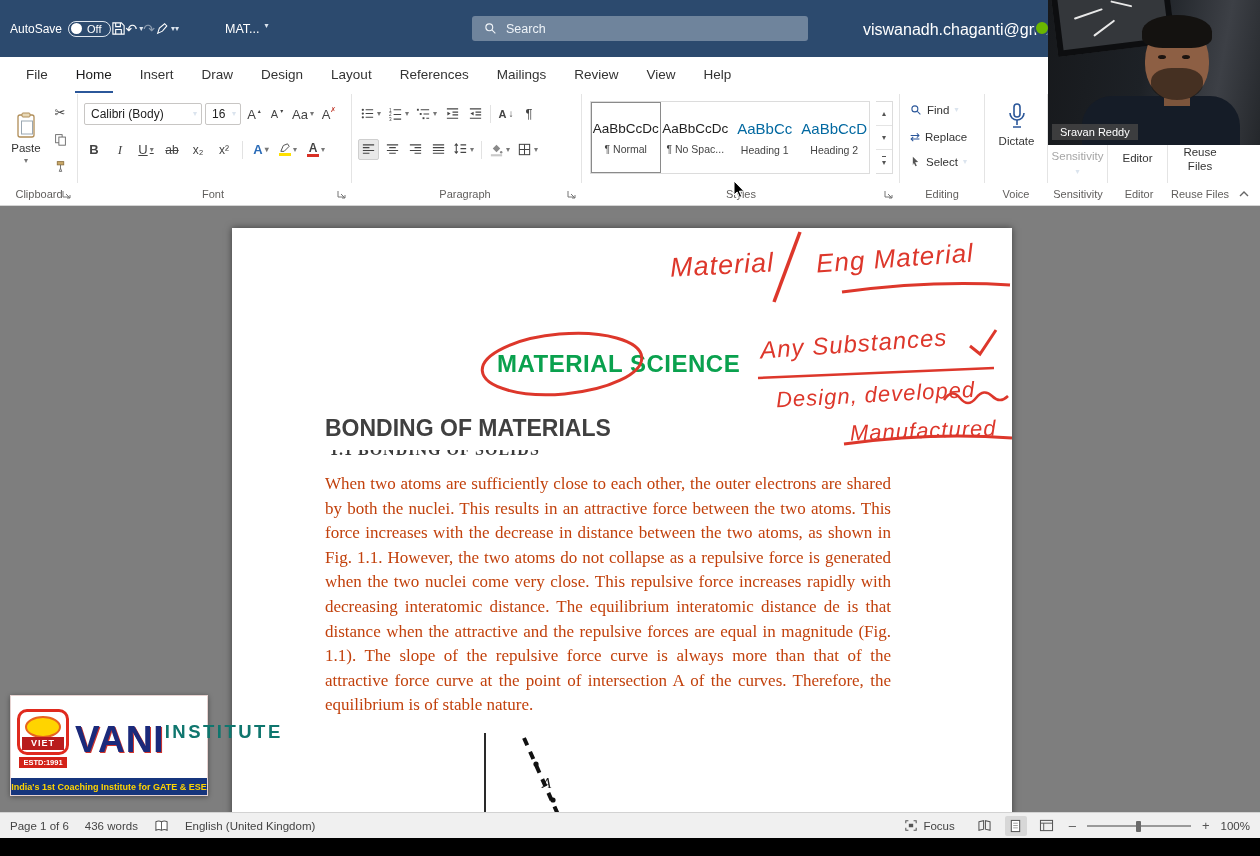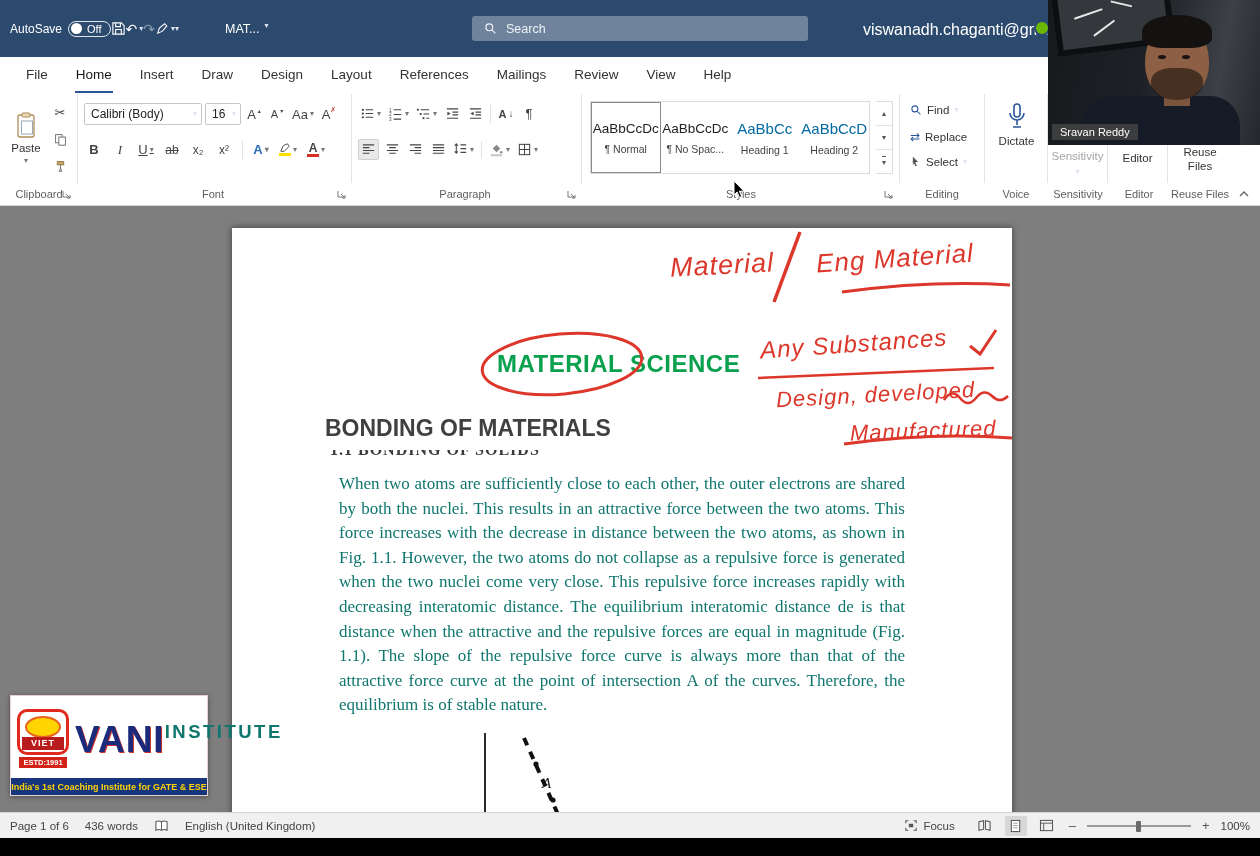--- a/index.html
+++ b/index.html
@@ -87,22 +87,22 @@
 
   
   .canvas{position:absolute;left:0;top:206px;width:1260px;height:606px;background:#7e7e7e;overflow:hidden;z-index:5}
   .page{position:absolute;left:232px;top:22px;width:780px;height:820px;background:#fff;
     box-shadow:0 0 7px rgba(0,0,0,.5)}
   .gtitle{position:absolute;left:265px;top:122px;font-size:24px;font-weight:bold;color:#0aa14e;
     letter-spacing:.5px;white-space:nowrap;z-index:4}
   .gheading{position:absolute;left:93px;top:187px;font-size:23px;font-weight:bold;color:#404040;z-index:4}
   .clipline{position:absolute;left:98px;top:222px;width:430px;height:9px;overflow:hidden;z-index:3}
   .clipline div{margin-top:-9px;font-family:"Liberation Serif",serif;font-weight:bold;font-size:16px;color:#3a3a3a;letter-spacing:1px}
-  .bodytext{position:absolute;left:107px;top:244px;width:566px;font-family:"Liberation Serif",serif;
-    font-size:17px;line-height:24.6px;color:#0f766e;text-align:justify;z-index:3}
+  .bodytext{position:absolute;left:93px;top:244px;width:566px;font-family:"Liberation Serif",serif;
+    font-size:17px;line-height:24.6px;color:#c2410c;text-align:justify;z-index:3}
   .annot{position:absolute;color:#dd372b;font-style:italic;letter-spacing:1px;white-space:nowrap;z-index:6}
   .inklayer{position:absolute;left:0;top:0;width:780px;height:600px;z-index:5;pointer-events:none}
   .figlabel{position:absolute;left:310px;top:547px;font-family:"Liberation Serif",serif;font-style:italic;
     font-size:15px;color:#222;z-index:4}
 
   
   .vlogo{position:absolute;left:10px;top:695px;width:198px;height:101px;background:#fff;z-index:40;
     border:1px solid #e6d2d0;box-shadow:0 1px 5px rgba(0,0,0,.4);display:flex;flex-direction:column}
   .vl-top{flex:1;display:flex;align-items:center;padding:4px 6px 2px 6px;gap:6px}
   .viet-emblem{width:56px;display:flex;flex-direction:column;align-items:center;gap:2px}

